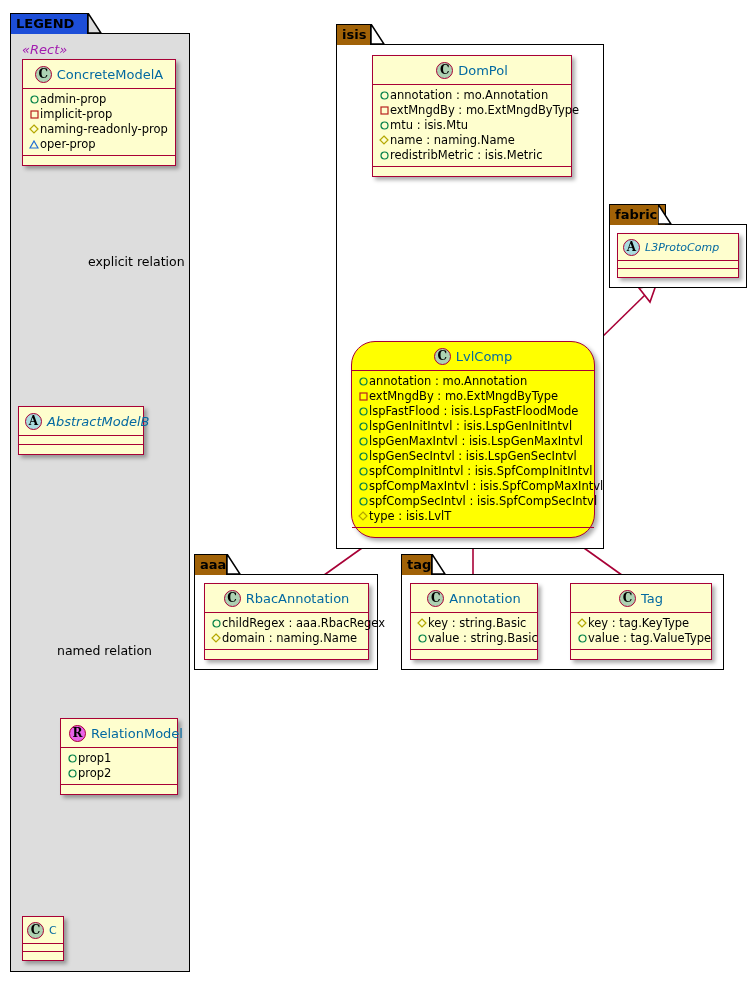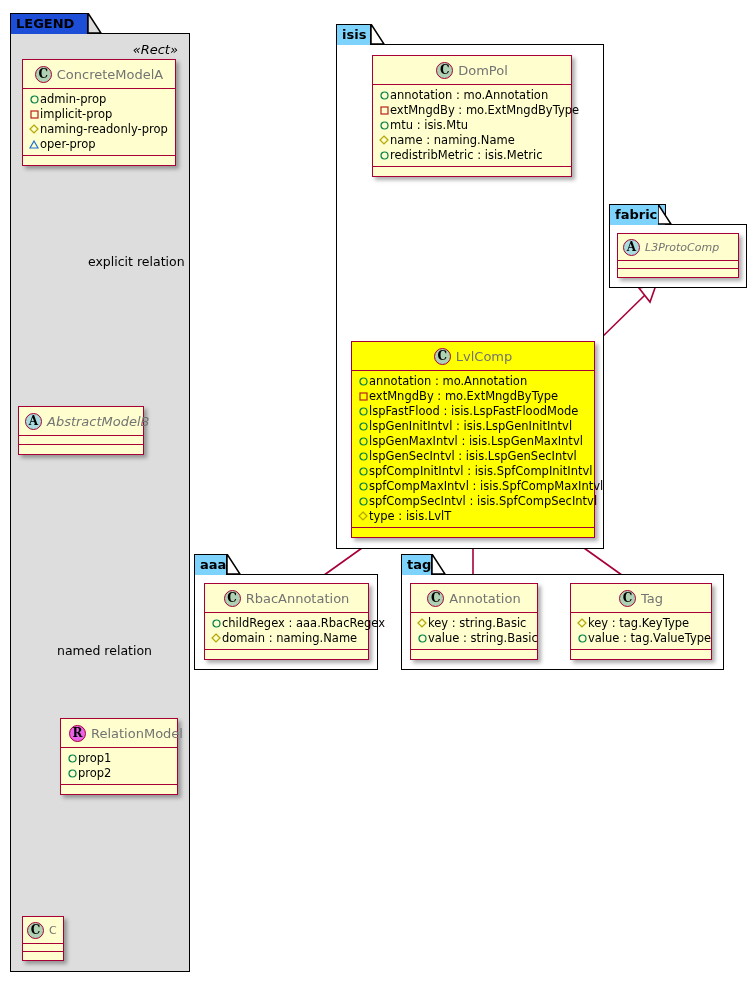--- a/index.html
+++ b/index.html
@@ -29,21 +29,21 @@
     box-sizing: border-box;
   }
   .pkg-tab {
     position: absolute;
     left: 0;
     top: 0;
     height: 21px;
     box-sizing: border-box;
     border: 1.5px solid #000000;
     border-bottom: none;
-    background: #7dd3fc;
+    background: #a16207;
     font-size: 13px;
     font-weight: bold;
     color: #000000;
     line-height: 19px;
     padding: 0 4px 0 5px;
     white-space: nowrap;
     z-index: 3;
   }
   .pkg-tab.shaded { background: #1d4ed8; }
   .pkg-tab-corner {
@@ -76,21 +76,21 @@
   .cls-head {
     box-sizing: border-box;
     border-bottom: 1.5px solid #a80036;
     text-align: center;
     padding: 4px 8px 5px 8px;
     position: relative;
     white-space: nowrap;
   }
   .cls-name {
     font-size: 13px;
-    color: #737373;
+    color: #0369a1;
     vertical-align: middle;
   }
   .cls-name.abstract {
     font-style: italic;
   }
   .cls-name.small { font-size: 11px; }
   .badge {
     display: inline-block;
     width: 17px;
     height: 17px;
@@ -131,22 +131,22 @@
     text-align: center;
     vertical-align: baseline;
     line-height: 15px;
   }
   .vis svg { vertical-align: -1px; }
 
   .stereo {
     position: absolute;
     font-size: 13px;
     font-style: italic;
-    color: #000000;
-    text-align: right;
+    color: #a21caf;
+    text-align: left;
     z-index: 4;
     white-space: nowrap;
   }
   .edge-label {
     position: absolute;
     font-size: 12.5px;
     color: #000000;
     white-space: nowrap;
     z-index: 6;
   }
@@ -251,21 +251,21 @@
       <span class="attr"><span class="vis"><svg width="10" height="10">
               <path d="M5,1 L9,5 L5,9 L1,5 Z" fill="none" stroke="#b4a700" stroke-width="1.2"></path>
             </svg></span><span>name : naming.Name</span></span>
       <span class="attr"><span class="vis"><svg width="9" height="9">
               <circle cx="4.5" cy="4.5" r="3.5" fill="none" stroke="#038048" stroke-width="1.2"></circle>
             </svg></span><span>redistribMetric : isis.Metric</span></span>
     </div>
     <div class="cls-foot"></div>
   </div>
 
-  <div class="cls hl" style="left:351px; top:341px; width:244px;">
+  <div class="cls hl" style="left:351px; top:341px; width:244px;border-radius:24px;">
     <div class="cls-head">
       <span class="badge c">C</span><span class="cls-name">LvlComp</span>
     </div>
     <div class="cls-attrs">
       <span class="attr"><span class="vis"><svg width="9" height="9">
               <circle cx="4.5" cy="4.5" r="3.5" fill="none" stroke="#038048" stroke-width="1.2"></circle>
             </svg></span><span>annotation : mo.Annotation</span></span>
       <span class="attr"><span class="vis"><svg width="9" height="9">
               <rect x="1" y="1" width="7" height="7" fill="none" stroke="#b8221e" stroke-width="1.2"></rect>
             </svg></span><span>extMngdBy : mo.ExtMngdByType</span></span>

